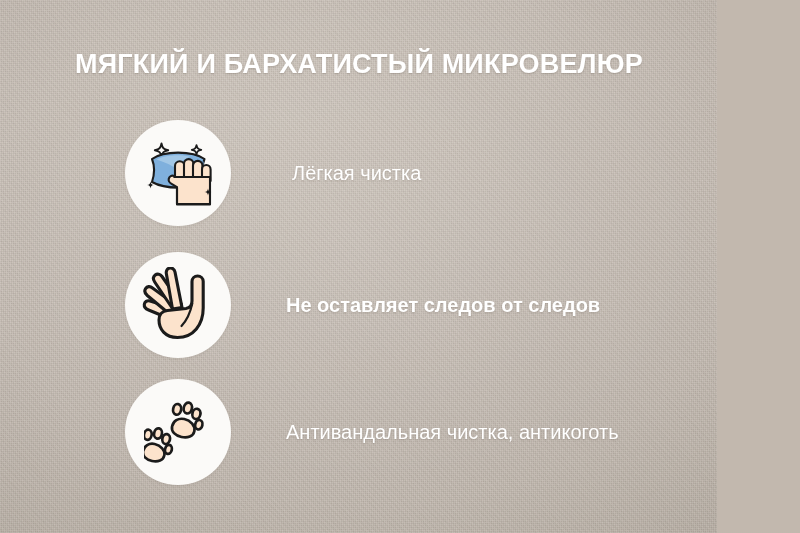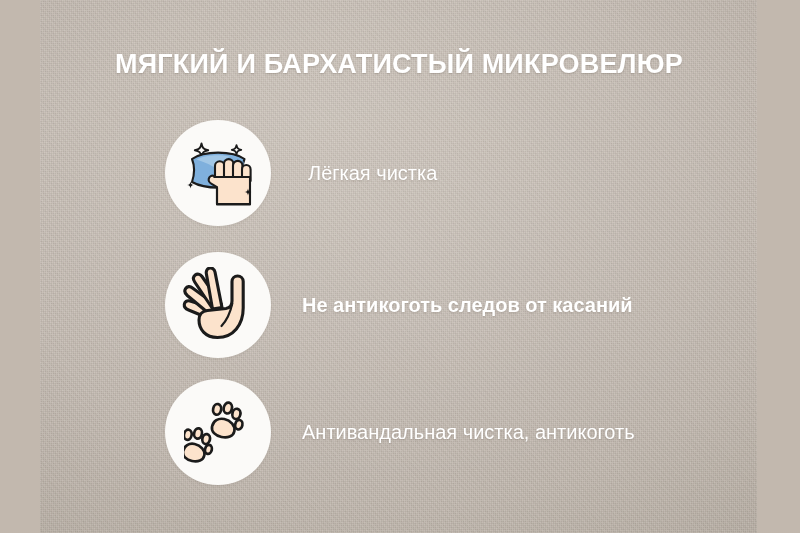--- a/index.html
+++ b/index.html
@@ -7,21 +7,20 @@
   body{
     width:800px;height:533px;overflow:hidden;
     font-family:"Liberation Sans","DejaVu Sans",sans-serif;
     background:#c2b8ae;
   }
 
   
   #stage{
     position:relative;width:717px;height:533px;overflow:hidden;
     background-color:#8b5cf6;
-    margin-left:40px;
   }
 
   
   #fabric-texture{
     position:absolute;inset:0;
     background-color:#c3b9af;
     background-image:
       repeating-linear-gradient(90deg,
         rgba(255,255,255,.055) 0px, rgba(255,255,255,.055) 1px,
         rgba(0,0,0,.035) 1px, rgba(0,0,0,.035) 2px),
@@ -48,21 +47,21 @@
     position:absolute;left:75px;top:48px;
     color:#ffffff;
     font-size:27px;line-height:32px;
     font-weight:bold;
     letter-spacing:.2px;
     white-space:nowrap;
     text-shadow:0 1px 2px rgba(95,83,71,.28);
   }
 
   
-  .feature-row{position:absolute;left:0;display:flex;align-items:center;}
+  .feature-row{position:absolute;left:0;display:flex;align-items:center;gap:24px;}
   #feature-row-0{top:120px;}
   #feature-row-1{top:252px;}
   #feature-row-2{top:379px;}
 
   .icon-badge{
     position:relative;
     width:106px;height:106px;flex:0 0 106px;
     margin-left:125px;
     border-radius:50%;
     background:#fbfaf8;
@@ -158,21 +157,21 @@
           <path d="M50.0 14.5 C50.0 11.4 52.5 9.0 55.6 9.0 C58.7 9.0 61.2 11.4 61.2 14.5
                    L61.2 41.0 C61.2 57.5 51.5 70.5 35.5 70.5
                    C23.0 70.5 17.0 62.0 17.0 53.0
                    C17.0 48.0 20.0 44.0 25.5 43.5
                    L44.0 41.5 C47.8 41.0 50.0 38.0 50.0 34.0 Z"></path>
         </g>
 
         <path d="M50.2 36.5 C48.5 45.0 45.0 53.0 39.5 59.0" fill="none" stroke="#1b1b1b" stroke-width="2.2" stroke-linecap="round"></path>
       </svg>
     </div>
-    <div class="feature-label" id="feature-label-1">Не антикоготь следов от касаний</div>
+    <div class="feature-label" id="feature-label-1">Не оставляет следов от следов</div>
   </div>
 
   <div class="feature-row" id="feature-row-2">
     <div class="icon-badge">
       <svg width="68" height="68" viewBox="0 0 68 68" aria-hidden="true">
 
         <g fill="#fce3cc" stroke="#1b1b1b" stroke-width="2.7" stroke-linejoin="round" transform="translate(30,2) rotate(12)">
           <ellipse cx="5.0" cy="8.5" rx="4.0" ry="5.4"></ellipse>
           <ellipse cx="15.2" cy="5.0" rx="4.1" ry="5.5"></ellipse>
           <ellipse cx="24.8" cy="9.0" rx="4.0" ry="5.2"></ellipse>

